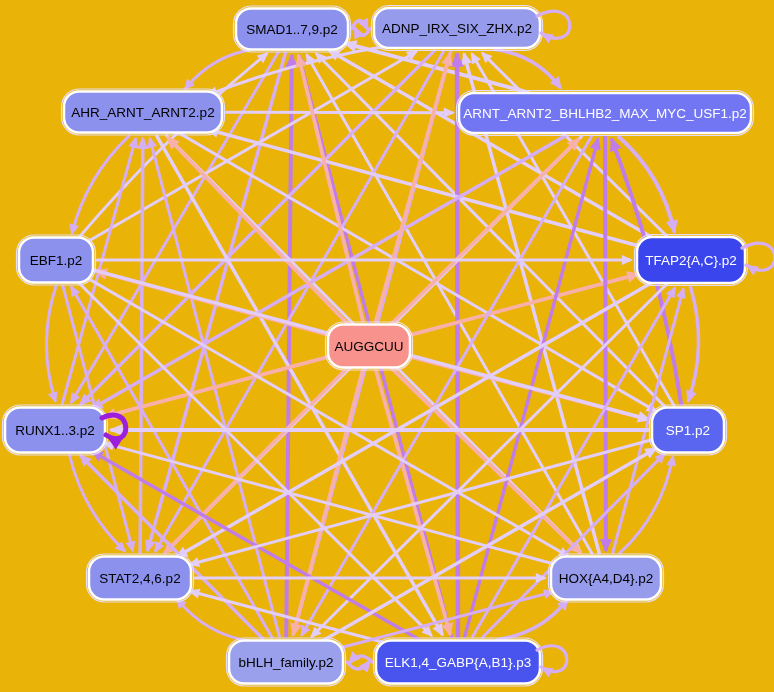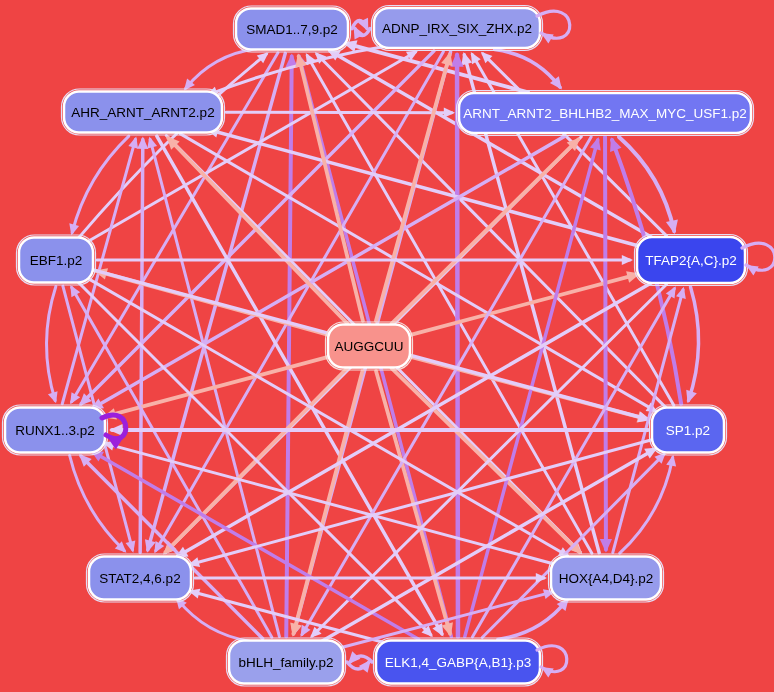--- a/index.html
+++ b/index.html
@@ -1,19 +1,19 @@
 <!DOCTYPE html>
 <html><head>
 <meta charset="utf-8">
 <style>
   html, body { margin: 0; padding: 0; background: #ffffff; }
   .stage {
     position: relative;
     width: 774px; height: 692px;
-    background: #ef4444;
+    background: #eab308;
     overflow: hidden;
     font-family: "Liberation Sans", sans-serif;
   }
   svg text {
     font-family: "Liberation Sans", sans-serif;
     font-size: 13.5px;
     dominant-baseline: middle;
     text-anchor: middle;
   }
 </style>

